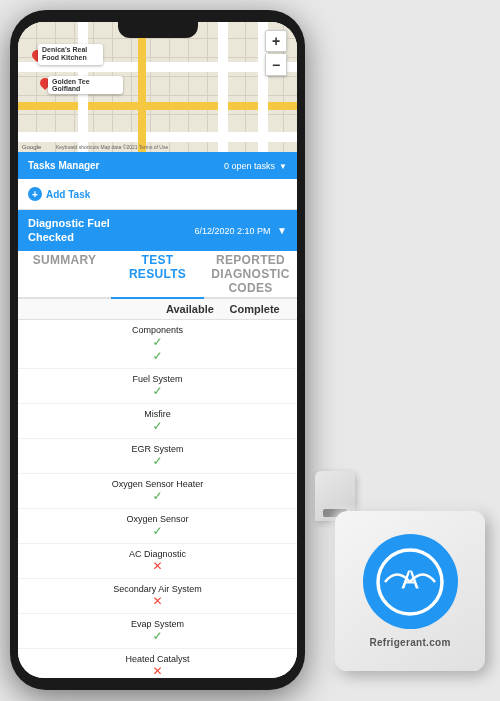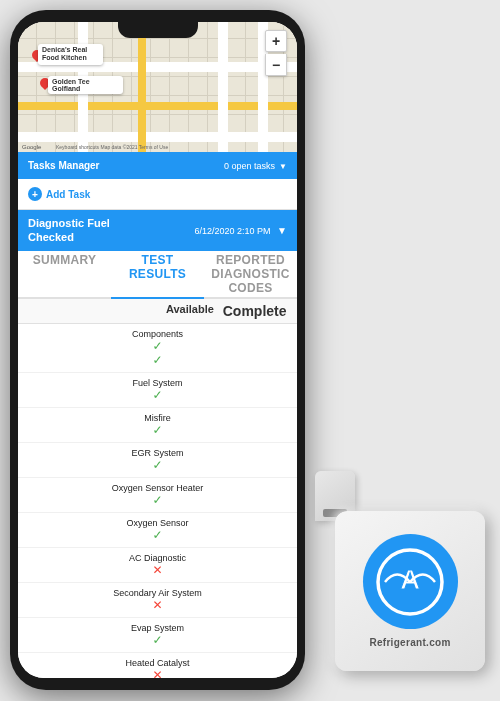--- a/index.html
+++ b/index.html
@@ -279,21 +279,21 @@
     }
     .th-available {
       flex: 1;
       font-size: 11px;
       font-weight: bold;
       color: #333;
       text-align: center;
     }
     .th-complete {
       flex: 1;
-      font-size: 14px;
+      font-size: 11px;
       font-weight: bold;
       color: #333;
       text-align: center;
     }
 
     
     .diag-row {
       display: flex;
       align-items: center;
       padding: 5px 10px;

